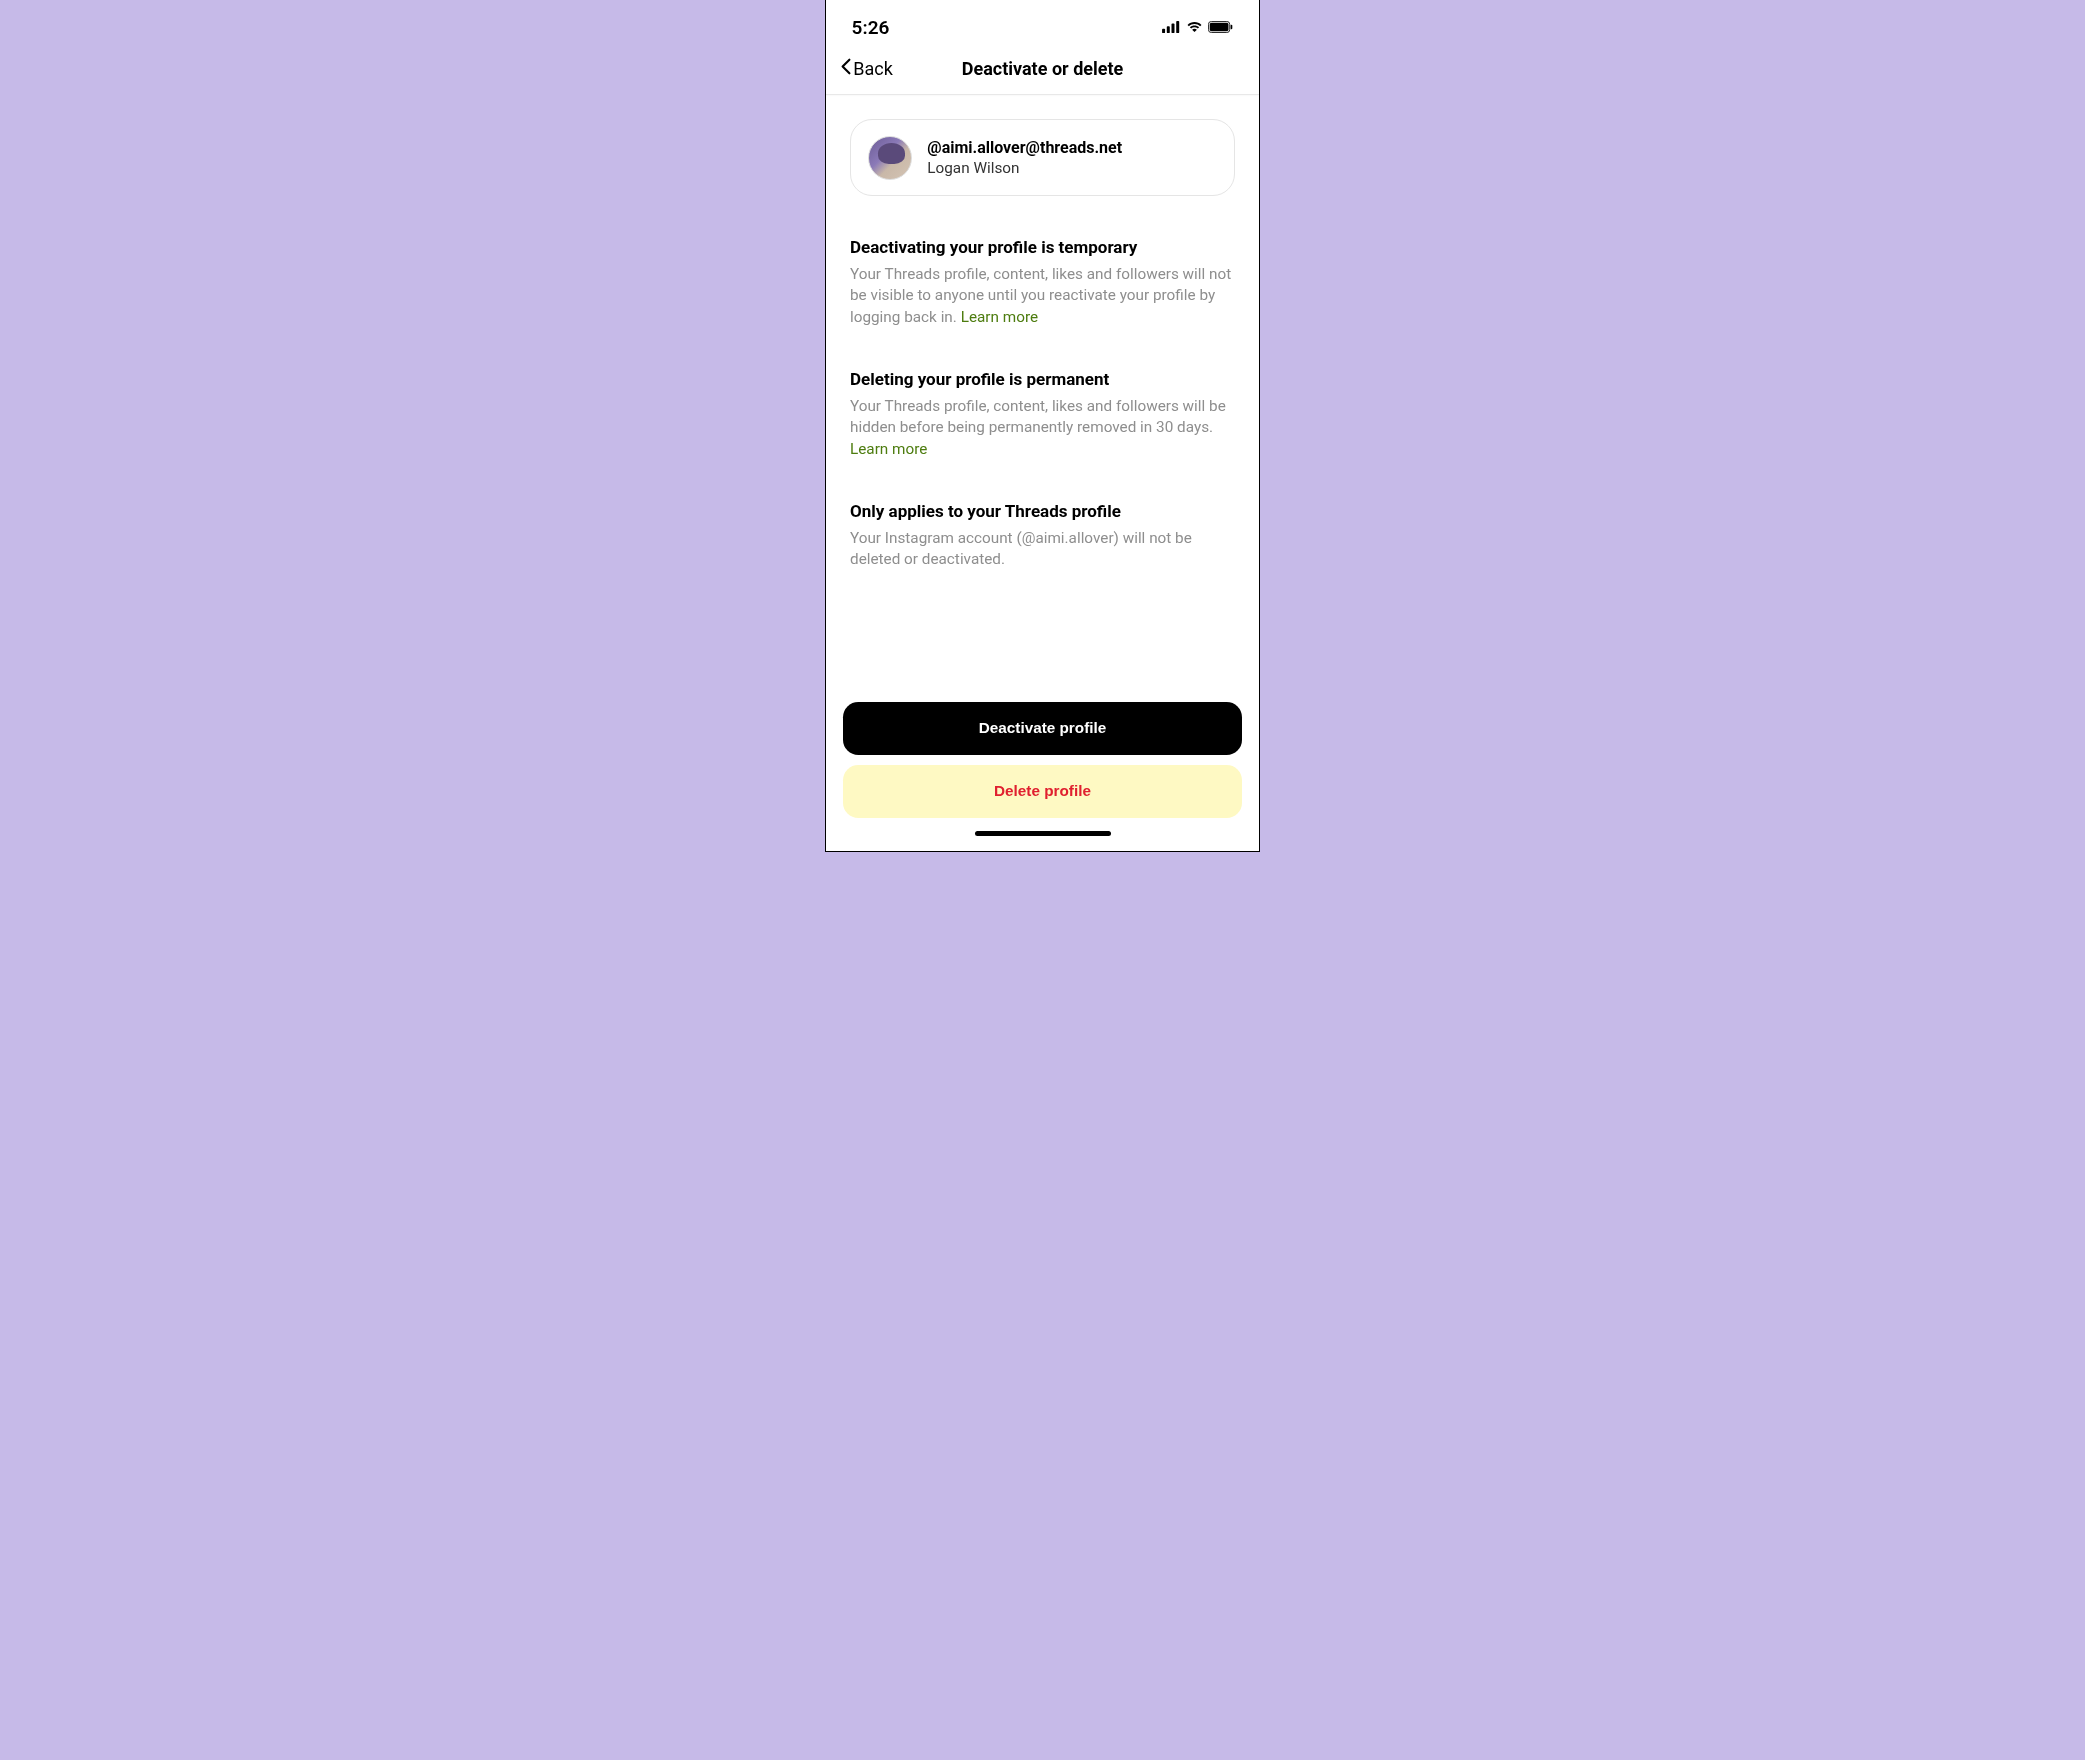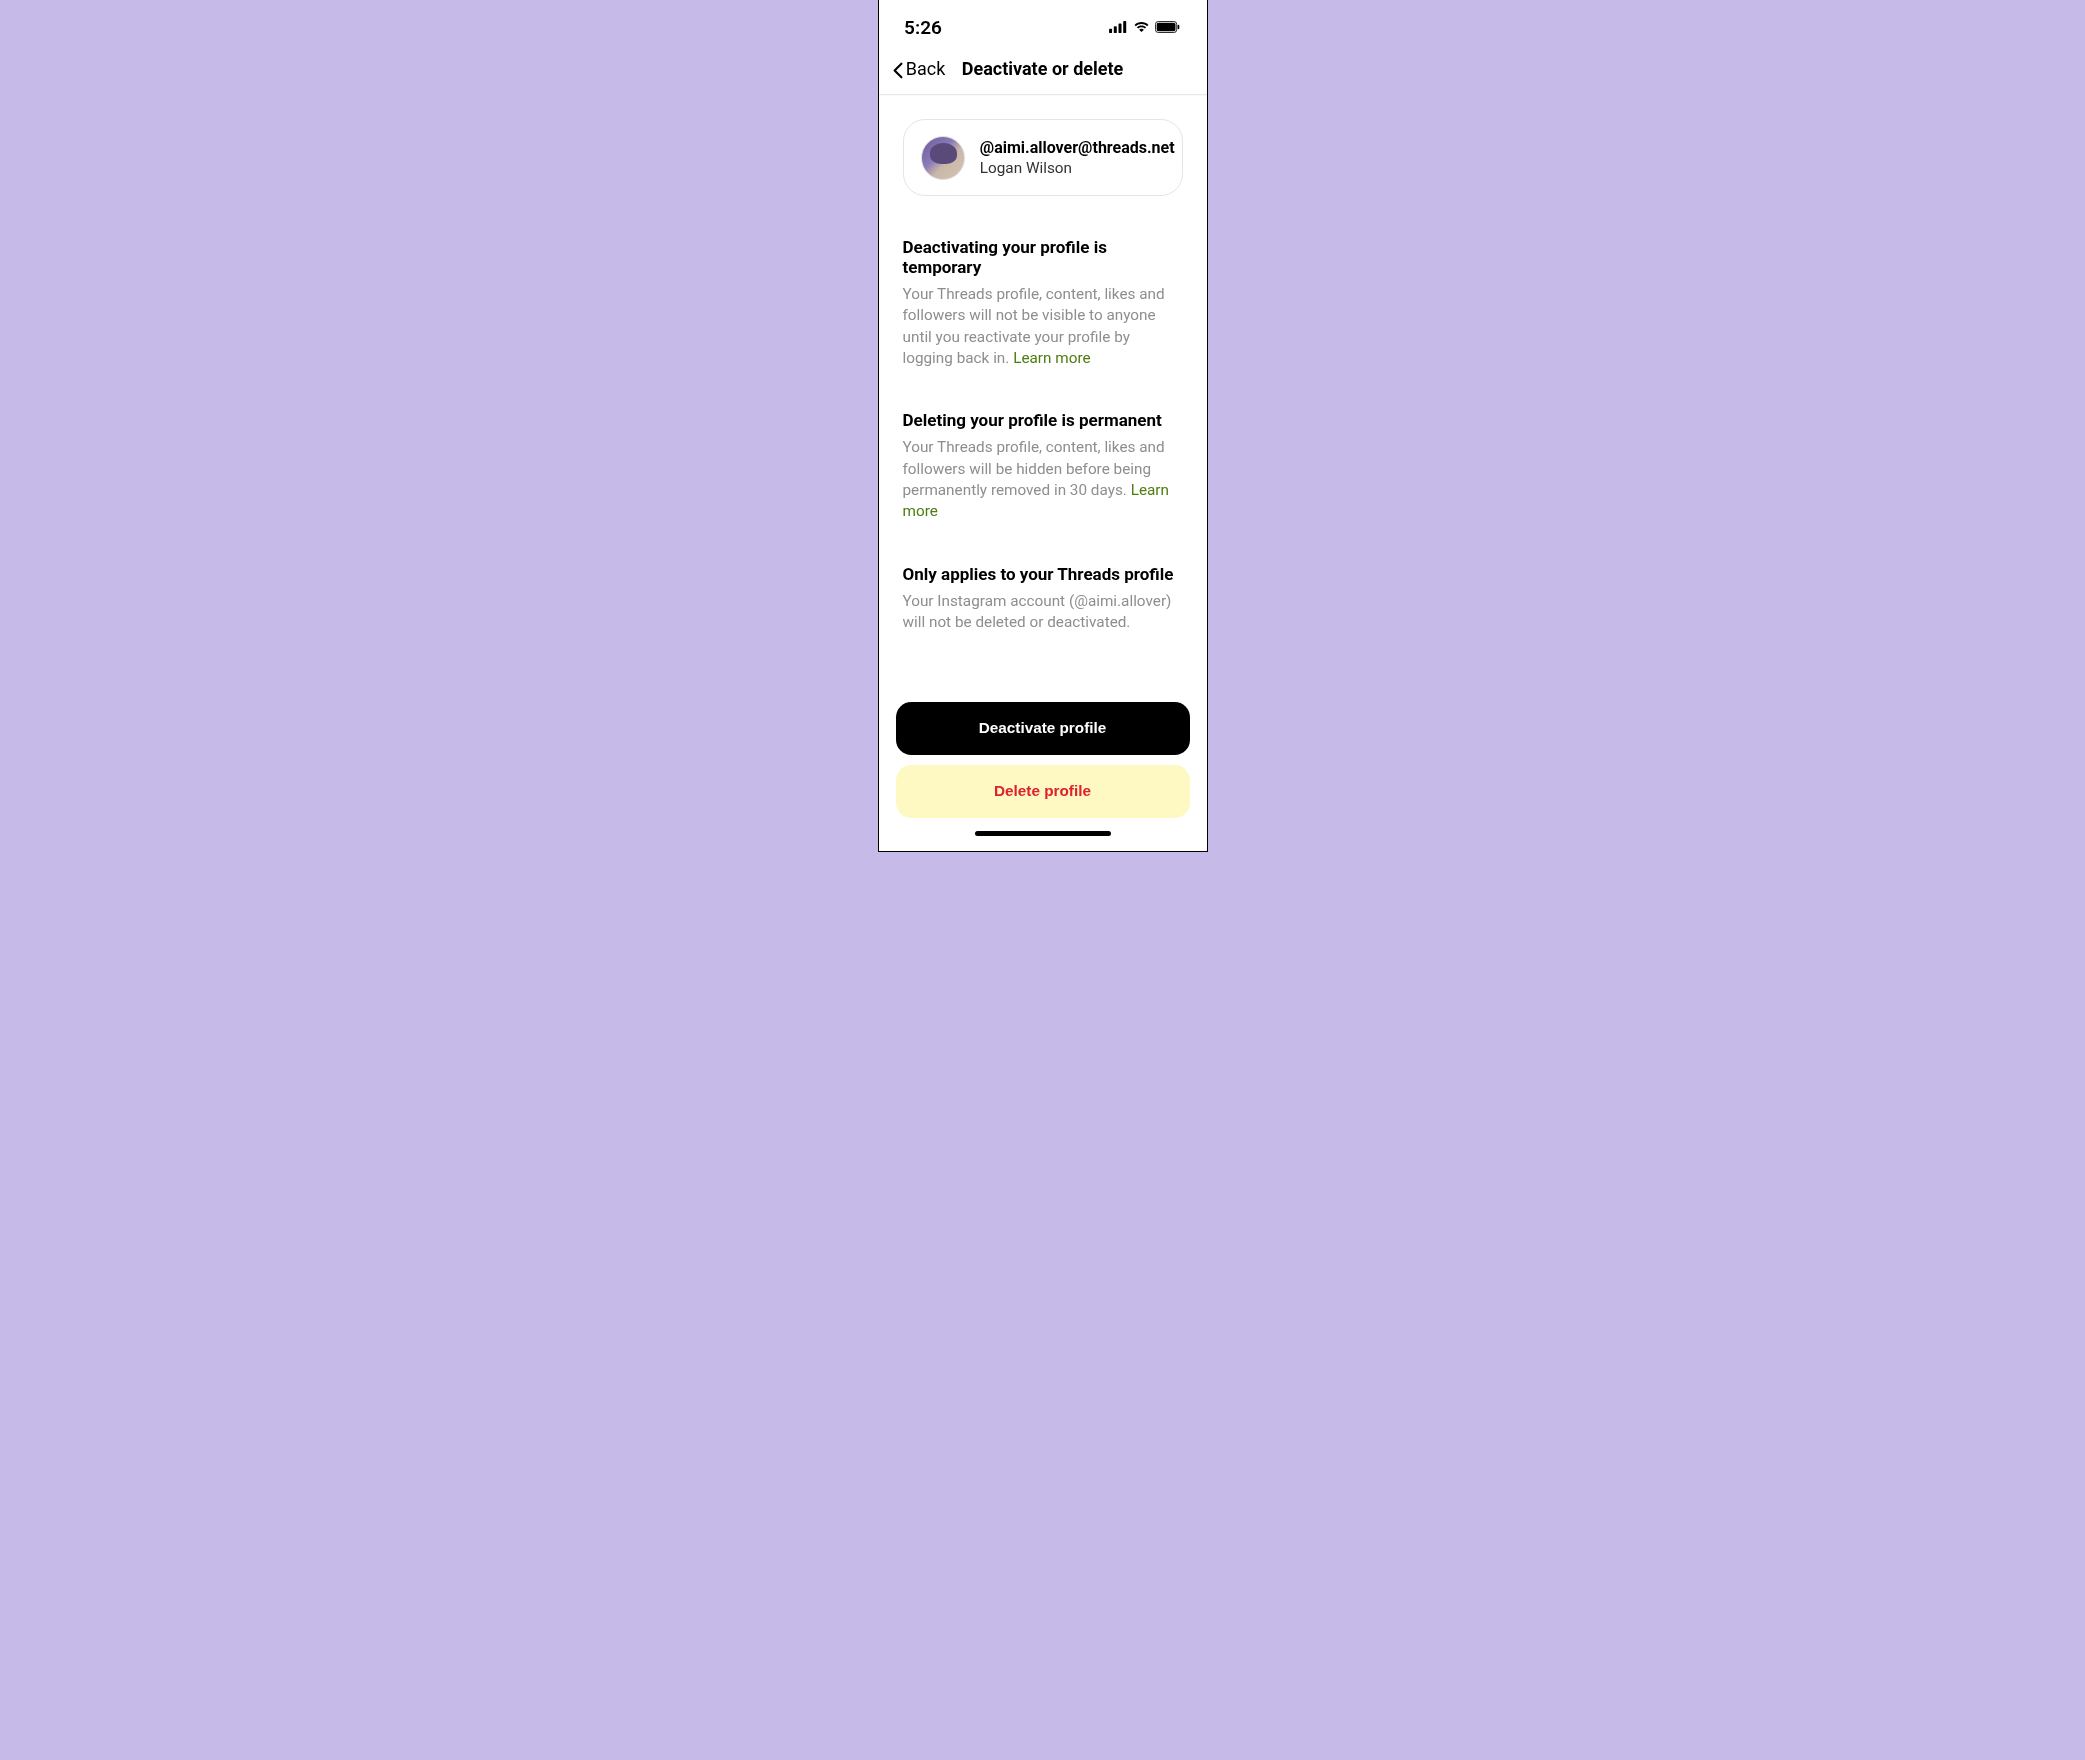--- a/index.html
+++ b/index.html
@@ -9,21 +9,21 @@
     }
     body {
       font-family: -apple-system, BlinkMacSystemFont, "Segoe UI", Roboto, Helvetica, Arial, sans-serif;
       background: #c6bae8;
       display: flex;
       justify-content: center;
       align-items: flex-start;
       min-height: 100vh;
     }
     .phone {
-      width: 330px;
+      width: 435px;
       height: 852px;
       background: #ffffff;
       border: 1.7px solid #000;
       border-top: none;
       position: relative;
       display: flex;
       flex-direction: column;
     }
     .status-bar {
       display: flex;
@@ -42,21 +42,21 @@
       gap: 5.1px;
     }
     .nav-bar {
       display: flex;
       align-items: center;
       padding: 10.2px 13.6px 15.3px 13.6px;
       position: relative;
     }
     .back-btn {
       display: flex;
-      align-items: flex-end;
+      align-items: flex-start;
       gap: 1.7px;
       font-size: 18px;
       font-weight: 400;
       cursor: pointer;
     }
     .back-chevron {
       font-size: 20.4px;
       font-weight: 300;
       line-height: 1;
     }

